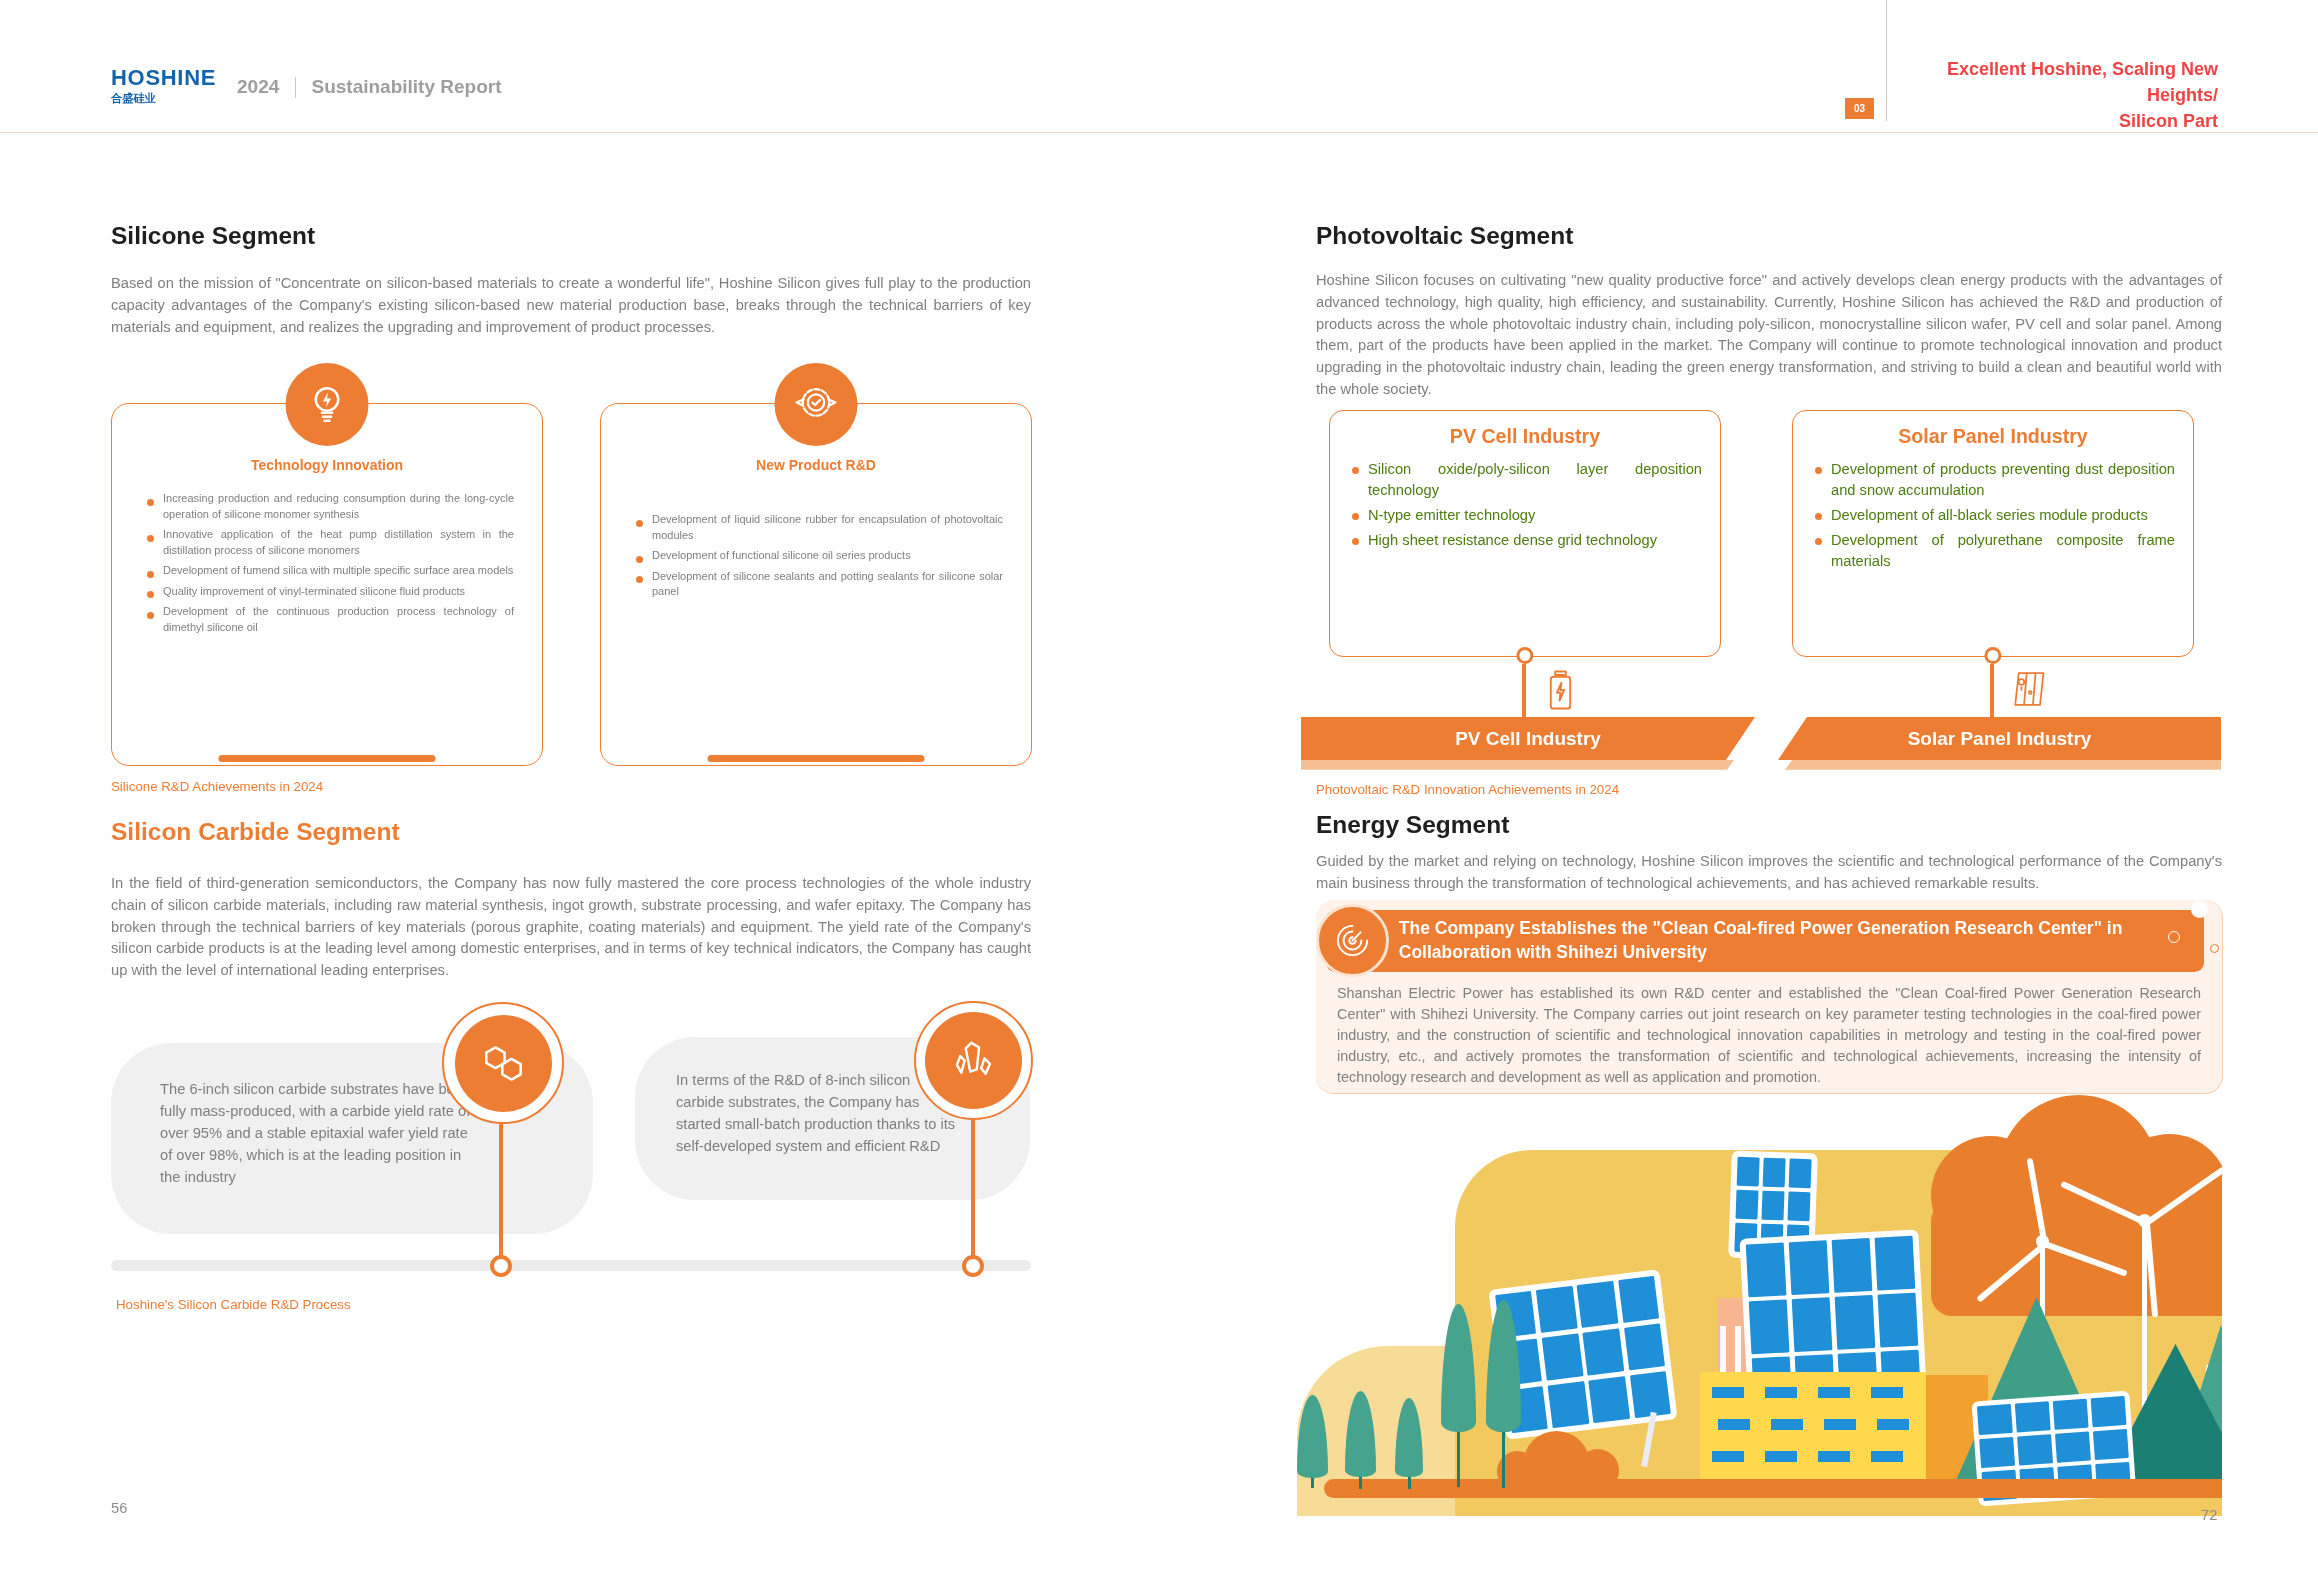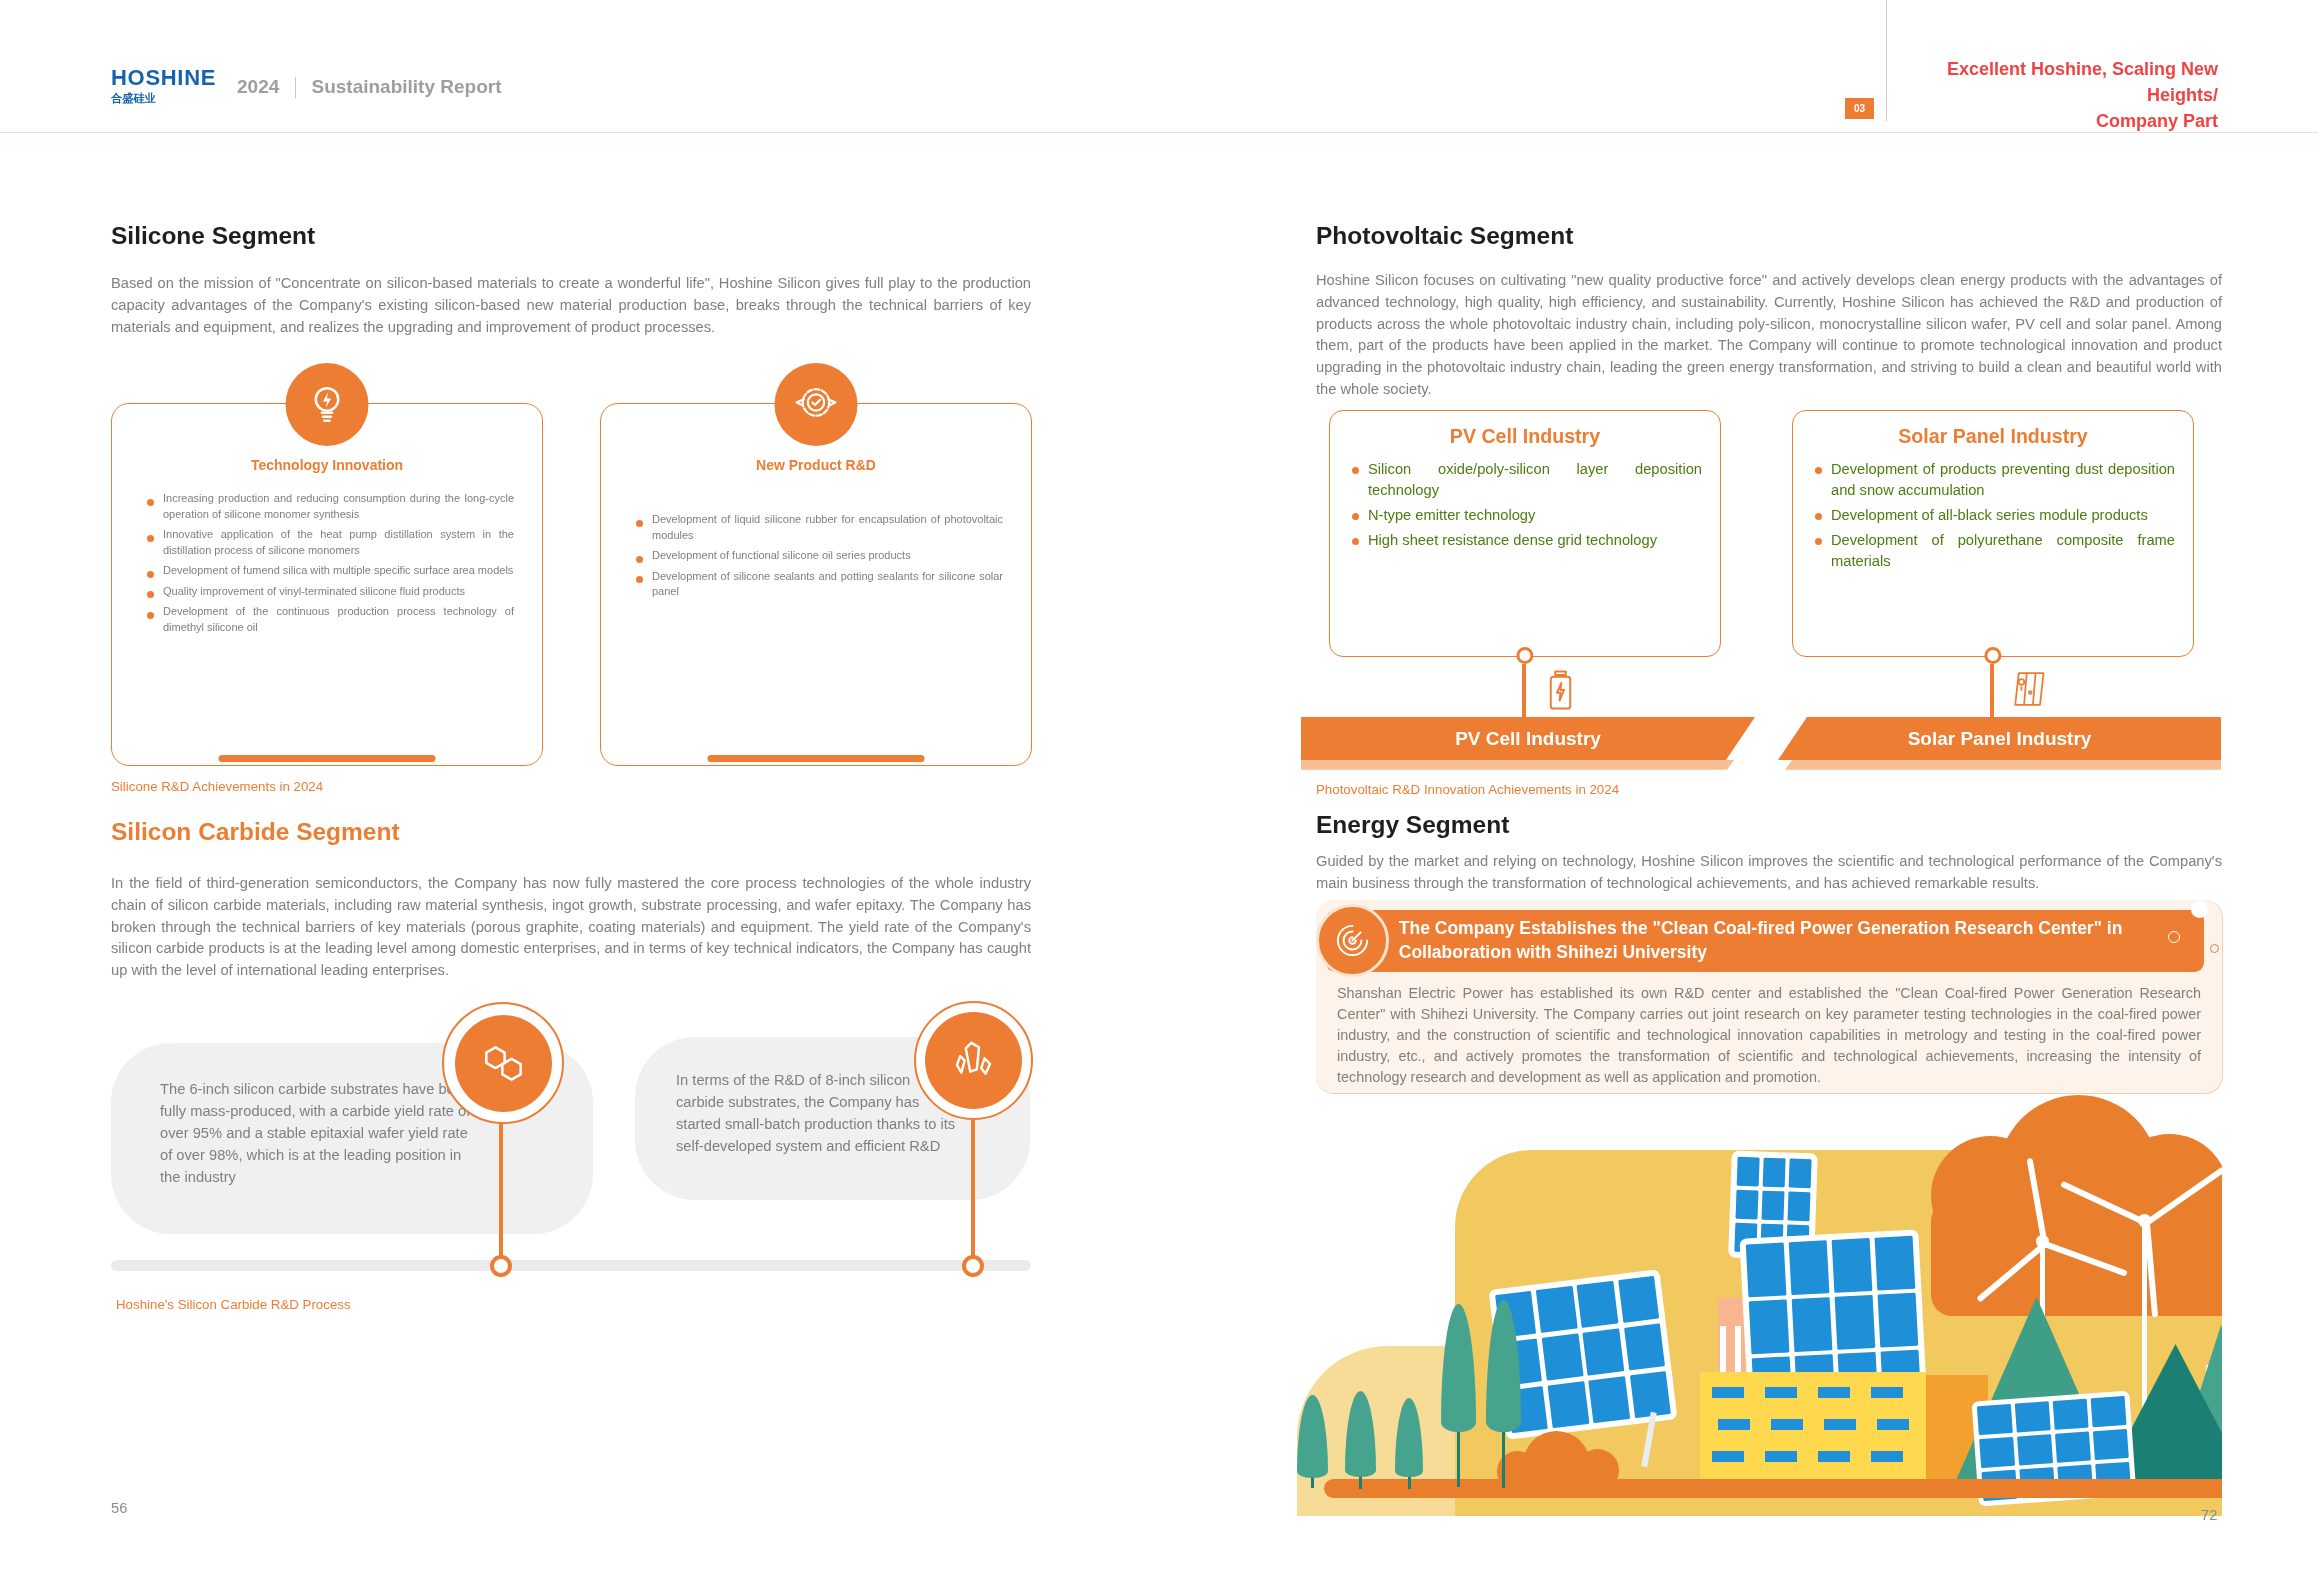--- a/index.html
+++ b/index.html
@@ -114,21 +114,21 @@
 <div class="abs hdr-meta" style="left:237px;top:76px;">
   <span>2024</span>
   <span class="hdr-divider"></span>
   <span>Sustainability Report</span>
 </div>
 <div class="abs hdr-rule"></div>
 <div class="abs chap-vline"></div>
 <div class="abs chap-badge">03</div>
 <div class="abs chap-text">
   <div>Excellent Hoshine, Scaling New Heights/</div>
-  <div>Company Part</div>
+  <div>Silicon Part</div>
 </div>
 
 <div class="abs h1" style="left:111px;top:223px;">Silicone Segment</div>
 <div class="abs para" style="left:111px;top:273px;width:920px;">Based on the mission of "Concentrate on silicon-based materials to create a wonderful life", Hoshine Silicon gives full play to the production capacity advantages of the Company's existing silicon-based new material production base, breaks through the technical barriers of key materials and equipment, and realizes the upgrading and improvement of product processes.</div>
 
 <div class="abs rd-card" style="left:111px;top:403px;width:430px;height:361px;">
   <div class="rd-icon">
     <svg width="49" height="49" viewBox="0 0 48 48" fill="none" stroke="#ffffff" stroke-width="2.4" stroke-linecap="round" stroke-linejoin="round">
       <circle cx="24" cy="19" r="11"></circle>
       <polygon points="25,12 20,21 24,21 23,27 28,18 24,18" fill="#ffffff" stroke="none"></polygon>

